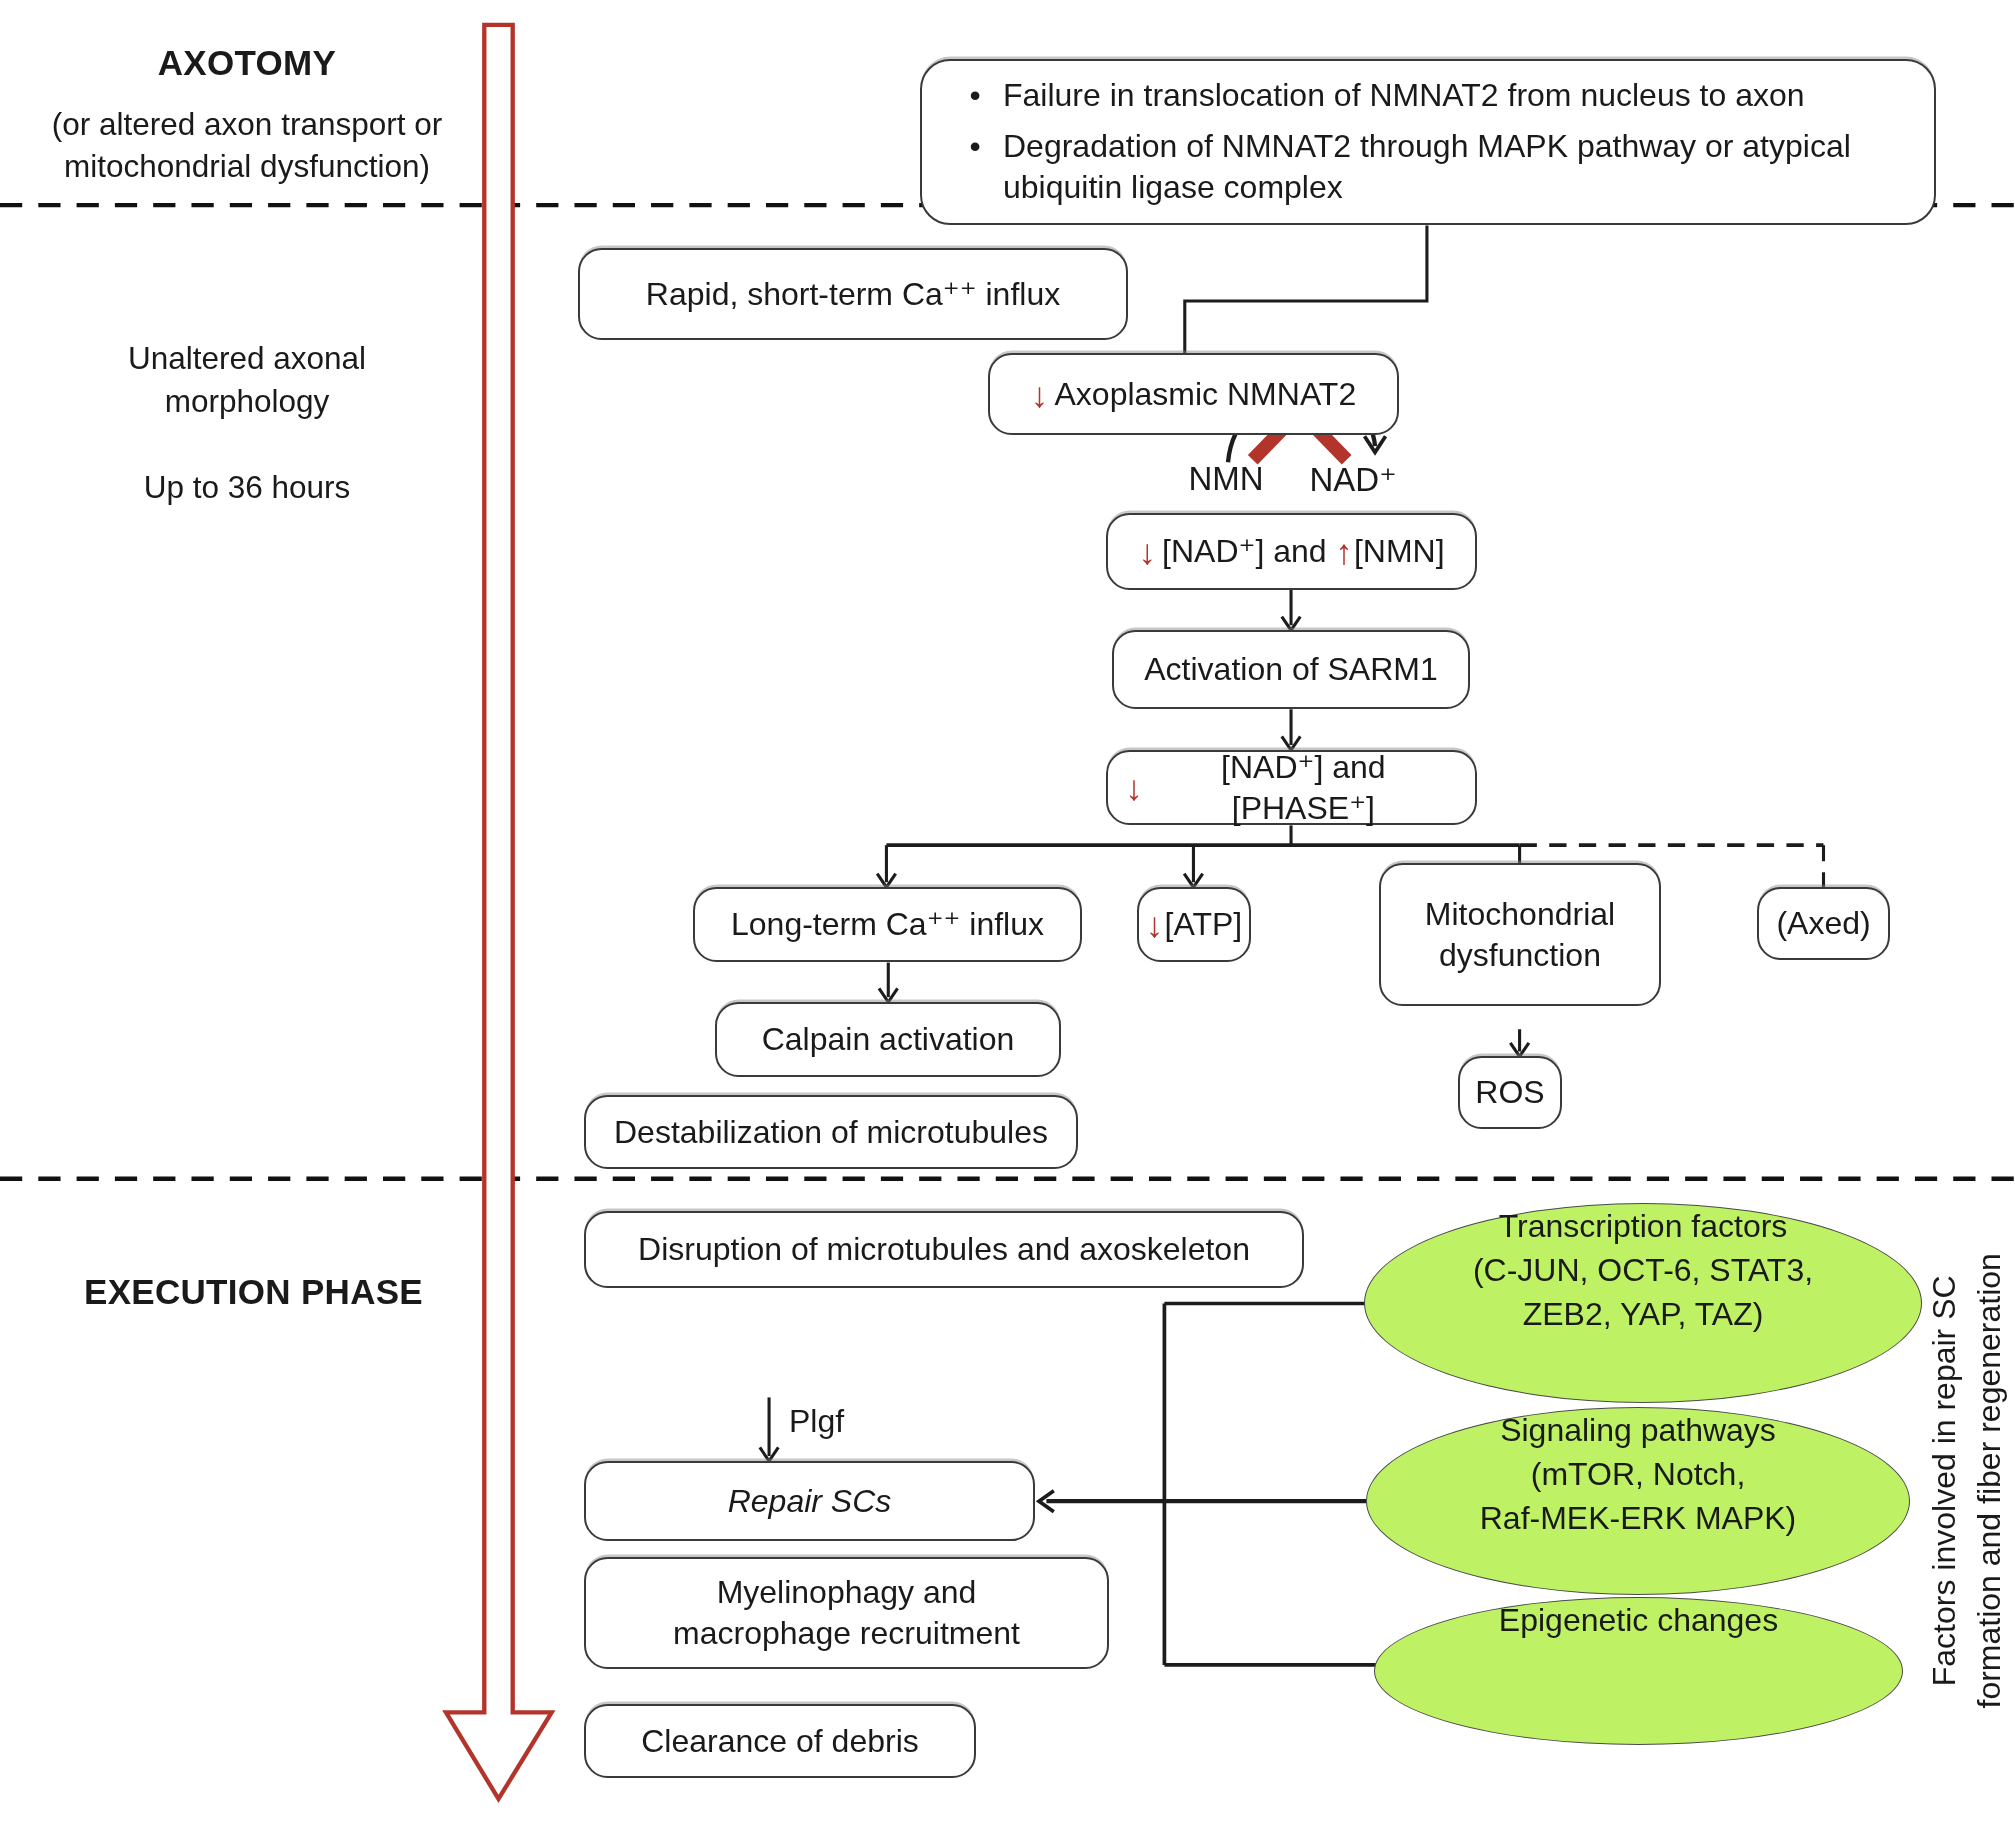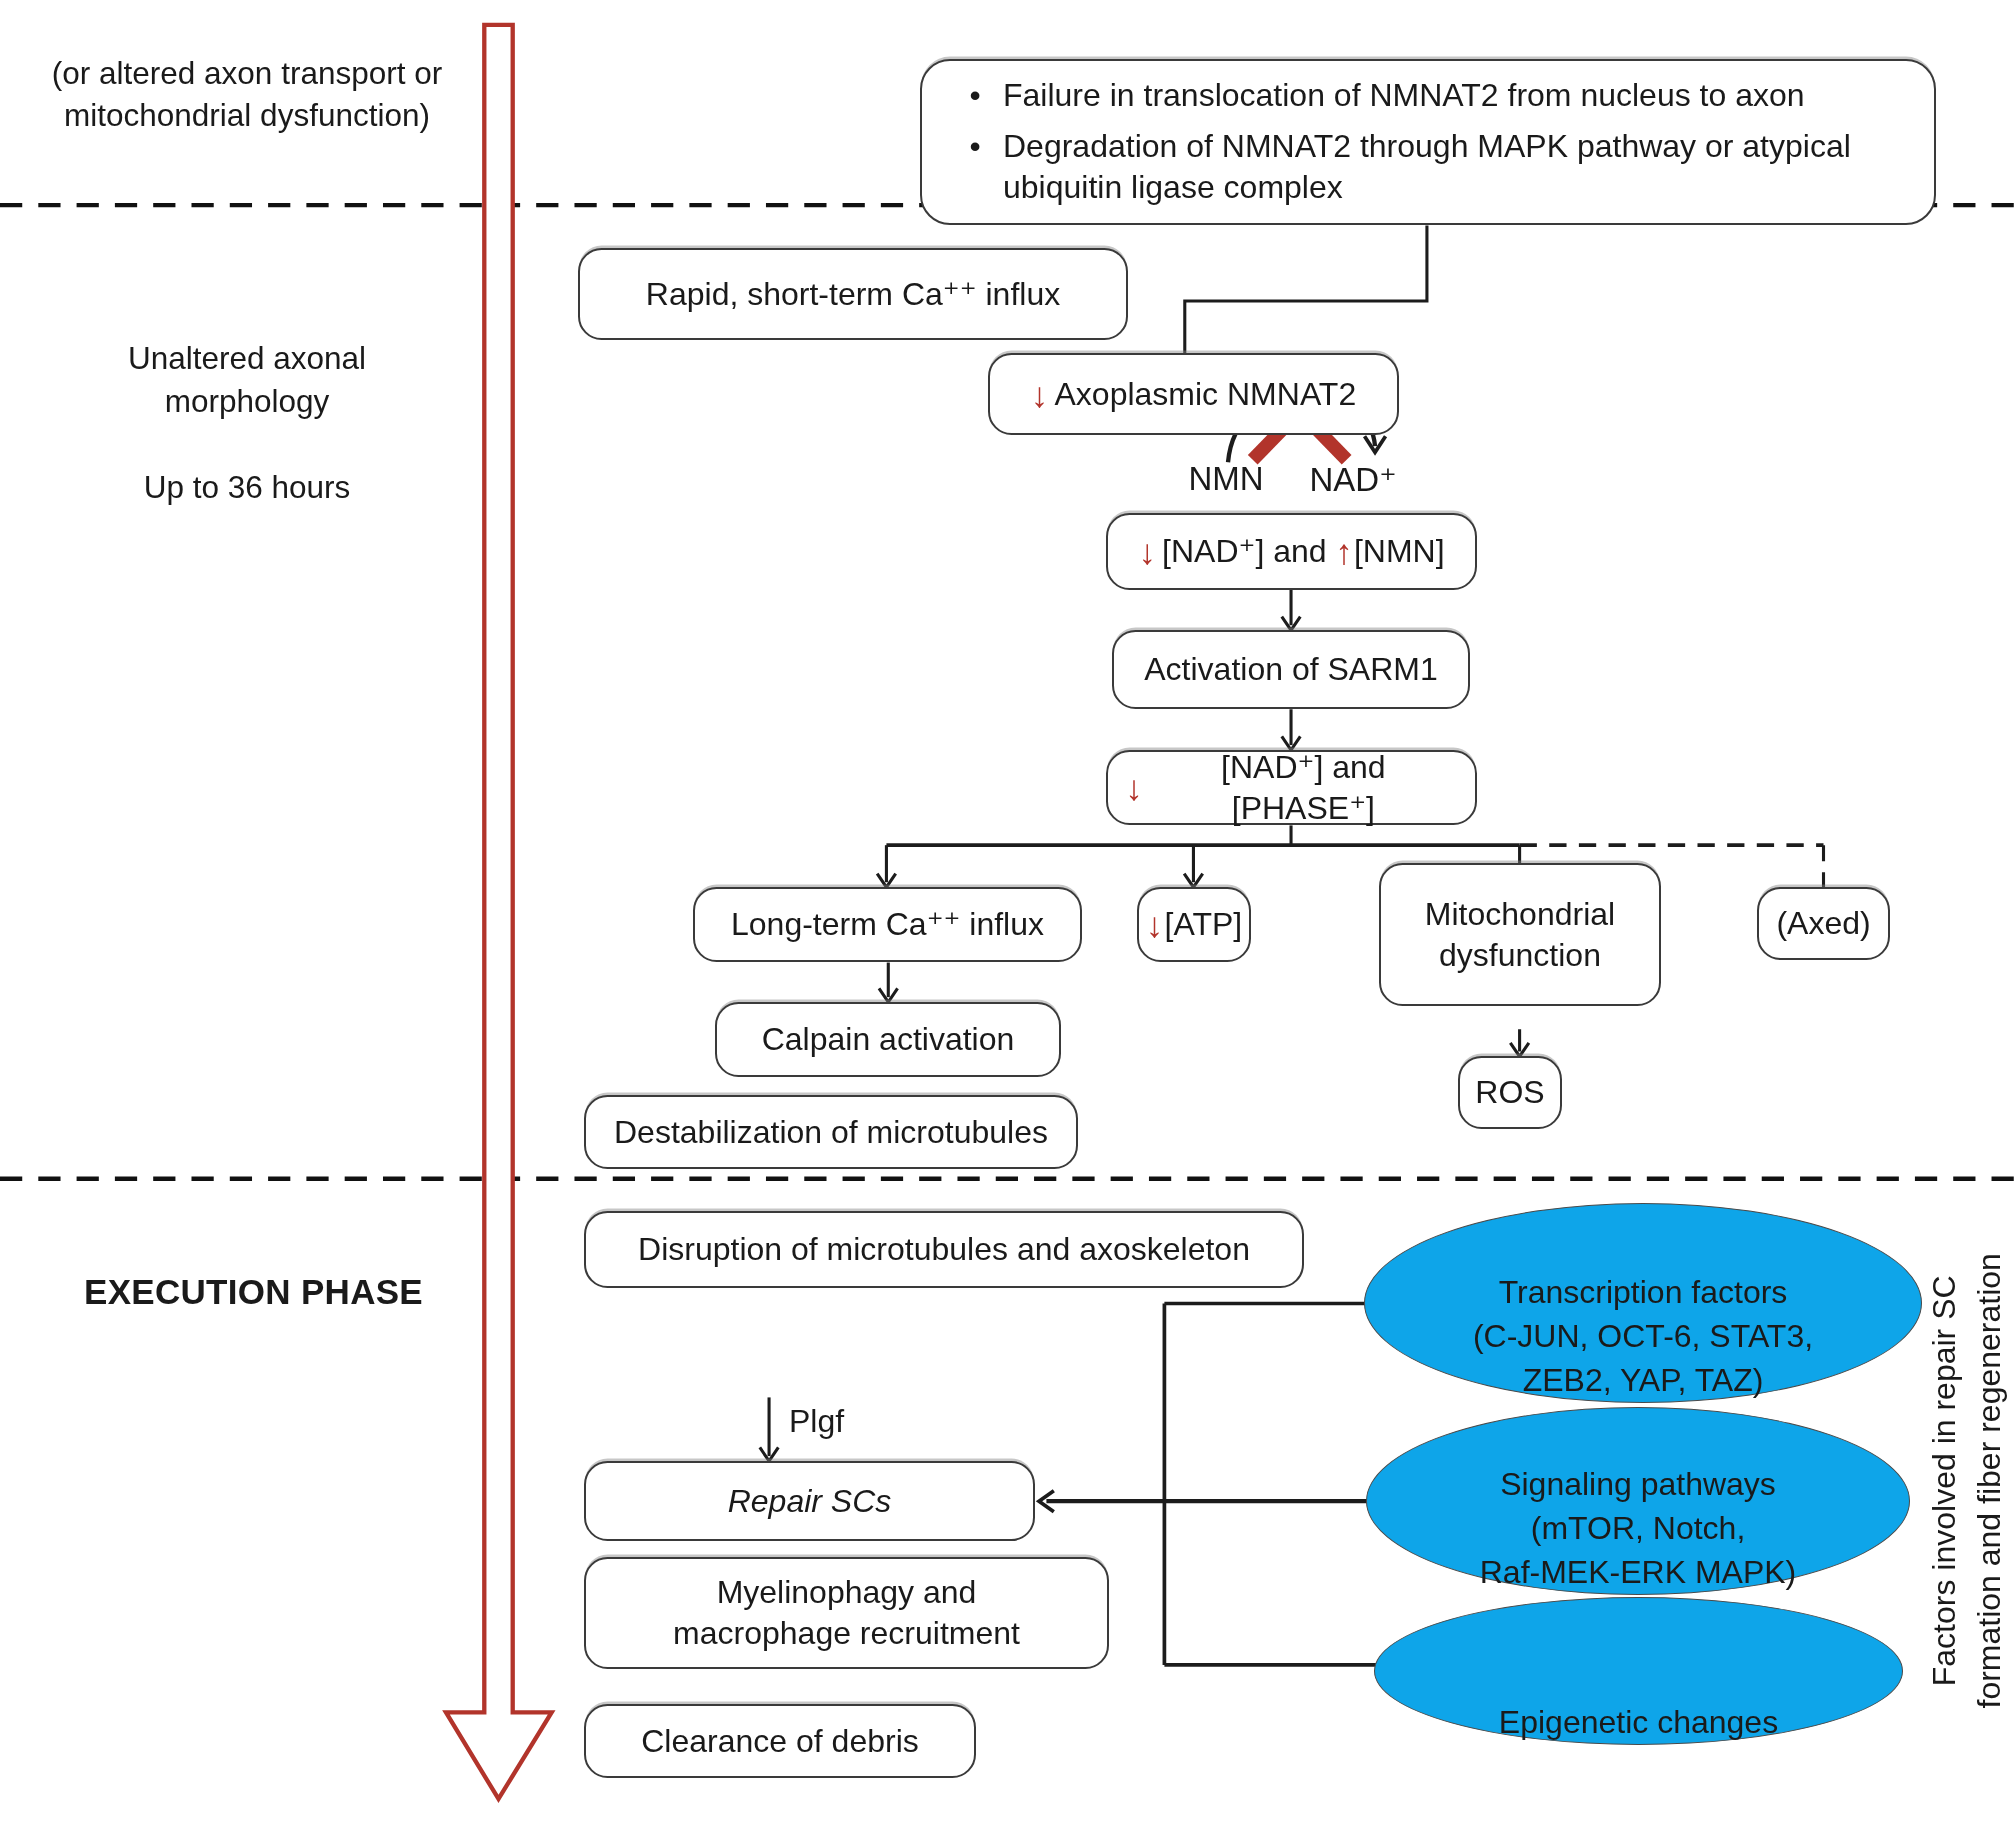--- a/index.html
+++ b/index.html
@@ -8,23 +8,23 @@
   svg.overlay{position:absolute;left:0;top:0;z-index:1;}
   .node{
     position:absolute;z-index:2;background:#fff;
     border:2.5px solid #3a3a3a;border-radius:23.5px;
     display:flex;align-items:center;justify-content:center;
     text-align:center;font-size:32px;line-height:1.28;
     padding:0 17.3px;box-sizing:border-box;white-space:pre-line;
     box-shadow:0 -3.7px 0 -1.2px rgba(130,130,130,.45);
   }
   .ellipse{
-    position:absolute;z-index:2;background:#0ea5e9;
+    position:absolute;z-index:2;background:#bef264;
     border:1.9px solid #4a4a4a;border-radius:50%;
-    display:flex;align-items:flex-end;justify-content:center;
+    display:flex;align-items:flex-start;justify-content:center;
     text-align:center;font-size:32px;line-height:1.38;white-space:pre-line;
     box-sizing:border-box;padding:0 37px;
   }
   .phase-label{position:absolute;z-index:2;text-align:center;white-space:pre-line;}
   .phase-title{font-weight:bold;font-size:35px;letter-spacing:0.3px;}
   .phase-note{font-size:31.5px;line-height:1.35;}
   .small-label{position:absolute;z-index:3;font-size:32px;white-space:nowrap;}
   .red-glyph{color:#b2342b;font-size:35px;font-weight:bold;margin-right:6.2px;position:relative;top:1.2px;}
   .red-glyph.up{margin-right:1.2px;margin-left:8.6px;}
   .side-note{
@@ -90,20 +90,21 @@
     <path d="M1230 2343 L1245 2365 L1260 2343" fill="none" stroke="#1c1c1c" stroke-width="5"></path>
 
     <line x1="1885" y1="2110" x2="1885" y2="2695" stroke="#1c1c1c" stroke-width="6"></line>
     <line x1="1885" y1="2110" x2="2212" y2="2110" stroke="#1c1c1c" stroke-width="6"></line>
     <line x1="2216" y1="2430" x2="1694" y2="2430" stroke="#1c1c1c" stroke-width="7"></line>
     <path d="M1706 2413 L1682 2430 L1706 2447" fill="none" stroke="#1c1c1c" stroke-width="6"></path>
     <line x1="1885" y1="2695" x2="2230" y2="2695" stroke="#1c1c1c" stroke-width="6"></line>
   </svg>
 
   <div class="phase-label" style="left:18.5px;top:32px;width:457px;">
+    <div class="phase-title">AXOTOMY</div>
     <div class="phase-note" style="margin-top:8.6px;">(or altered axon transport or
 mitochondrial dysfunction)</div>
   </div>
 
   <div class="phase-label phase-note" style="left:18.5px;top:337px;width:457px;">Unaltered axonal
 morphology</div>
   <div class="phase-label phase-note" style="left:18.5px;top:466px;width:457px;">Up to 36 hours</div>
 
   <div class="phase-label" style="left:25px;top:1261px;width:457px;">
     <div class="phase-title">EXECUTION PHASE</div>

